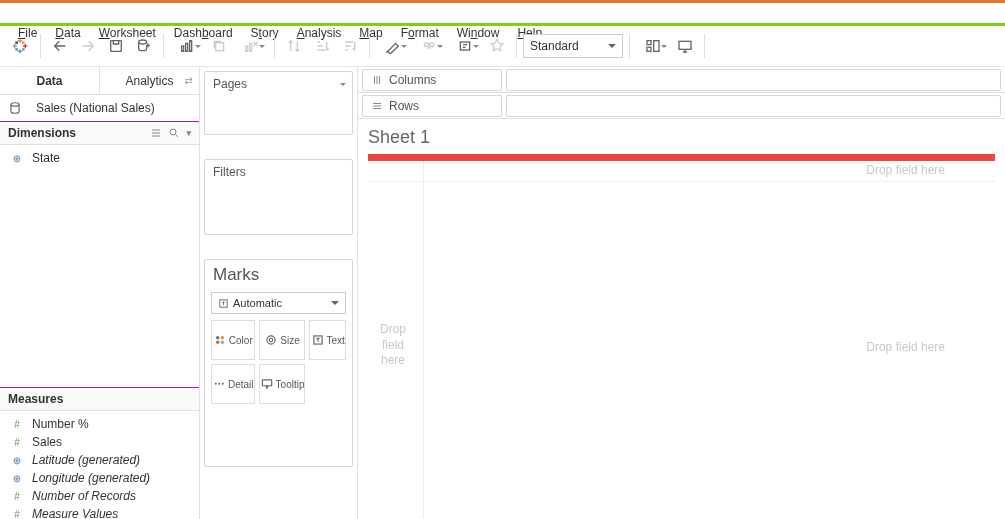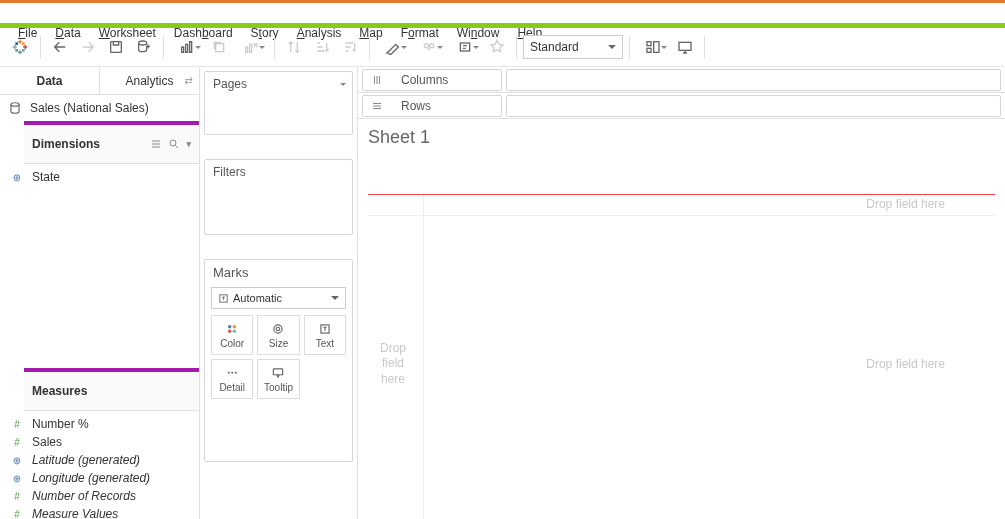--- a/index.html
+++ b/index.html
@@ -4,21 +4,21 @@
 <style>
 * { box-sizing: border-box; margin: 0; padding: 0; font-family: Arial, Helvetica, sans-serif; }
 body { width: 1005px; height: 519px; overflow: hidden; background: #fff; font-size: 12px; color: #333; }
 
 .orange-bar { height: 3px; background: #e8762c; }
 
 .menubar { display: flex; align-items: center; height: 20px; padding: 0 10px; background: #fff; gap: 2px; }
 .menubar span { padding: 2px 8px; cursor: pointer; font-size: 12px; margin-top: 40px; }
 .menubar span u { text-decoration: underline; }
 
-.toolbar { display: flex; align-items: center; height: 44px; padding: 0 6px; border-top: 5px solid #84cc16; border-bottom: 1px solid #e6e6e6; gap: 2px; }
+.toolbar { display: flex; align-items: center; height: 44px; padding: 0 6px; border-top: 3px solid #84cc16; border-bottom: 1px solid #e6e6e6; gap: 2px; }
 .tb-sep { width: 1px; height: 24px; background: #e0e0e0; margin: 0 4px; }
 .tb-btn { width: 26px; height: 26px; display: flex; align-items: center; justify-content: center; color: #666; border-radius: 2px; cursor: pointer; }
 .tb-btn.disabled { color: #ccc; }
 .tb-btn svg { width: 16px; height: 16px; }
 .tb-btn.wdrop { width: 34px; position: relative; }
 .tb-btn.wdrop::after { content: ''; position: absolute; right: 3px; top: 50%; border: 3px solid transparent; border-top-color: #888; transform: translateY(-1px); }
 .logo-btn { width: 28px; display: flex; align-items: center; justify-content: center; }
 
 .fit-select { height: 24px; border: 1px solid #ccc; background: #fff; display: flex; align-items: center; padding: 0 6px; width: 100px; font-size: 12px; position: relative; cursor: pointer; }
 .fit-select::after { content: ''; position: absolute; right: 6px; top: 50%; border: 4px solid transparent; border-top-color: #666; transform: translateY(-2px); }
@@ -26,24 +26,24 @@
 .main { display: flex; height: calc(100% - 59px); }
 
 
 .data-panel { width: 200px; border-right: 1px solid #e0e0e0; display: flex; flex-direction: column; }
 .data-tabs { display: flex; height: 28px; border-bottom: 1px solid #e0e0e0; }
 .data-tab { flex: 1; display: flex; align-items: center; justify-content: center; font-size: 12px; cursor: pointer; position: relative; border-right: 1px solid #e0e0e0; }
 .data-tab:last-child { border-right: none; }
 .data-tab.active { font-weight: bold; }
 .data-tab .swap-icon { position: absolute; right: 6px; color: #999; font-size: 10px; }
 
-.datasource { display: flex; align-items: center; gap: 8px; padding: 6px 8px; font-size: 12px; }
+.datasource { display: flex; align-items: center; gap: 14px; padding: 6px 8px; font-size: 12px; }
 .ds-icon { width: 14px; height: 14px; }
 
-.section-header { display: flex; align-items: center; justify-content: space-between; padding: 12px 8px; font-size: 12px; font-weight: bold; border-bottom: 1px solid #e0e0e0; border-top: 4px solid #a21caf; background: #fafafa; margin-left: 24px; }
+.section-header { display: flex; align-items: center; justify-content: space-between; padding: 4px 8px; font-size: 12px; font-weight: bold; border-bottom: 1px solid #e0e0e0; border-top: 1px solid #a21caf; background: #fafafa; }
 .section-header .tools { display: flex; gap: 6px; color: #888; font-size: 11px; align-items:center;}
 .section-header .tools svg { width: 12px; height: 12px; }
 
 .field-list { padding: 4px 0; }
 .field-item { display: flex; align-items: center; gap: 6px; padding: 2px 8px; font-size: 12px; cursor: pointer; }
 .field-item .ficon { width: 18px; text-align: center; font-size: 10px; }
 .field-item.italic span.lbl { font-style: italic; }
 .ficon.geo { color: #4e79a7; }
 .ficon.abc { color: #4e79a7; font-size: 9px; }
 .ficon.num { color: #59a14f; }
@@ -52,37 +52,37 @@
 
 .shelves-col { width: 158px; border-right: 1px solid #e0e0e0; padding: 4px; display: flex; flex-direction: column; gap: 24px; background: #fff; }
 .shelf { border: 1px solid #d6d6d6; border-radius: 2px; background: #fff; }
 .shelf-title { font-size: 12px; padding: 5px 8px; color: #555; position: relative; }
 .shelf-title.wdrop::after { content: ''; position: absolute; right: 6px; top: 50%; border: 3px solid transparent; border-top-color: #888; transform: translateY(-1px); }
 .shelf-body { min-height: 40px; }
 .shelf.pages .shelf-body { min-height: 38px; }
 .shelf.filters .shelf-body { min-height: 50px; }
 
 .marks-card { border: 1px solid #d6d6d6; border-radius: 2px; }
-.marks-title { font-size: 13px; padding: 5px 8px; color: #555; }
+.marks-title { font-size: 17px; padding: 5px 8px; color: #555; }
 .marks-type { margin: 2px 6px 6px; height: 22px; border: 1px solid #ccc; display: flex; align-items: center; padding: 0 6px; font-size: 11px; position: relative; cursor: pointer; gap:4px;}
 .marks-type::after { content: ''; position: absolute; right: 6px; top: 50%; border: 4px solid transparent; border-top-color: #666; transform: translateY(-2px); }
 .marks-grid { display: grid; grid-template-columns: repeat(3, 1fr); gap: 4px; padding: 0 6px 6px; }
-.marks-btn { height: 40px; border: 1px solid #ddd; display: flex; flex-direction: column; align-items: center; justify-content: center; font-size: 10px; cursor: pointer; gap: 2px; color: #555; }
+.marks-btn { height: 40px; border: 1px solid #ddd; display: flex; align-items: center; justify-content: center; font-size: 10px; cursor: pointer; gap: 2px; color: #555; }
 .marks-btn svg { width: 14px; height: 14px; }
 .marks-drop { min-height: 50px; margin: 0 6px 6px; }
 
 
 .viz-col { flex: 1; display: flex; flex-direction: column; }
 .cr-shelf { display: flex; align-items: center; height: 26px; border-bottom: 1px solid #e0e0e0; }
-.cr-label { width: 140px; display: flex; align-items: center; gap: 18px; padding: 0 8px; font-size: 12px; color: #555; border: 1px solid #d6d6d6; margin: 2px 4px; height: 22px; border-radius: 2px; }
+.cr-label { width: 140px; display: flex; align-items: center; gap: 6px; padding: 0 8px; font-size: 12px; color: #555; border: 1px solid #d6d6d6; margin: 2px 4px; height: 22px; border-radius: 2px; }
 .cr-drop { flex: 1; height: 22px; border: 1px solid #d6d6d6; margin: 2px 4px 2px 0; border-radius: 2px; }
 
 .sheet-area { flex: 1; padding: 8px 10px; display: flex; flex-direction: column; justify-content: flex-end; }
 .sheet-title { font-size: 18px; color: #666; font-weight: normal; margin-bottom: 6px; }
-.sheet-grid { flex: 1; position: relative; border-top: 1px solid #ef4444; margin-top: 40px; }
+.sheet-grid { flex: 1; position: relative; border-top: 7px solid #ef4444; }
 .drop-col-hint { position: absolute; top: 2px; right: 50px; color: #c8c8c8; font-size: 12px; }
 .drop-field-hint { position: absolute; top: 50%; right: 50px; color: #c8c8c8; font-size: 12px; }
 .drop-row-hint { position: absolute; left: 0; top: 45%; width: 50px; color: #c8c8c8; font-size: 12px; text-align: center; line-height: 1.3; }
 .sheet-grid .vline { position: absolute; left: 55px; top: 0; bottom: 0; width: 1px; background: #eee; }
 .sheet-grid .hline { position: absolute; left: 0; right: 0; top: 20px; height: 1px; background: #eee; }
 </style>
 </head>
 <body>
 
 <div class="orange-bar"></div>

